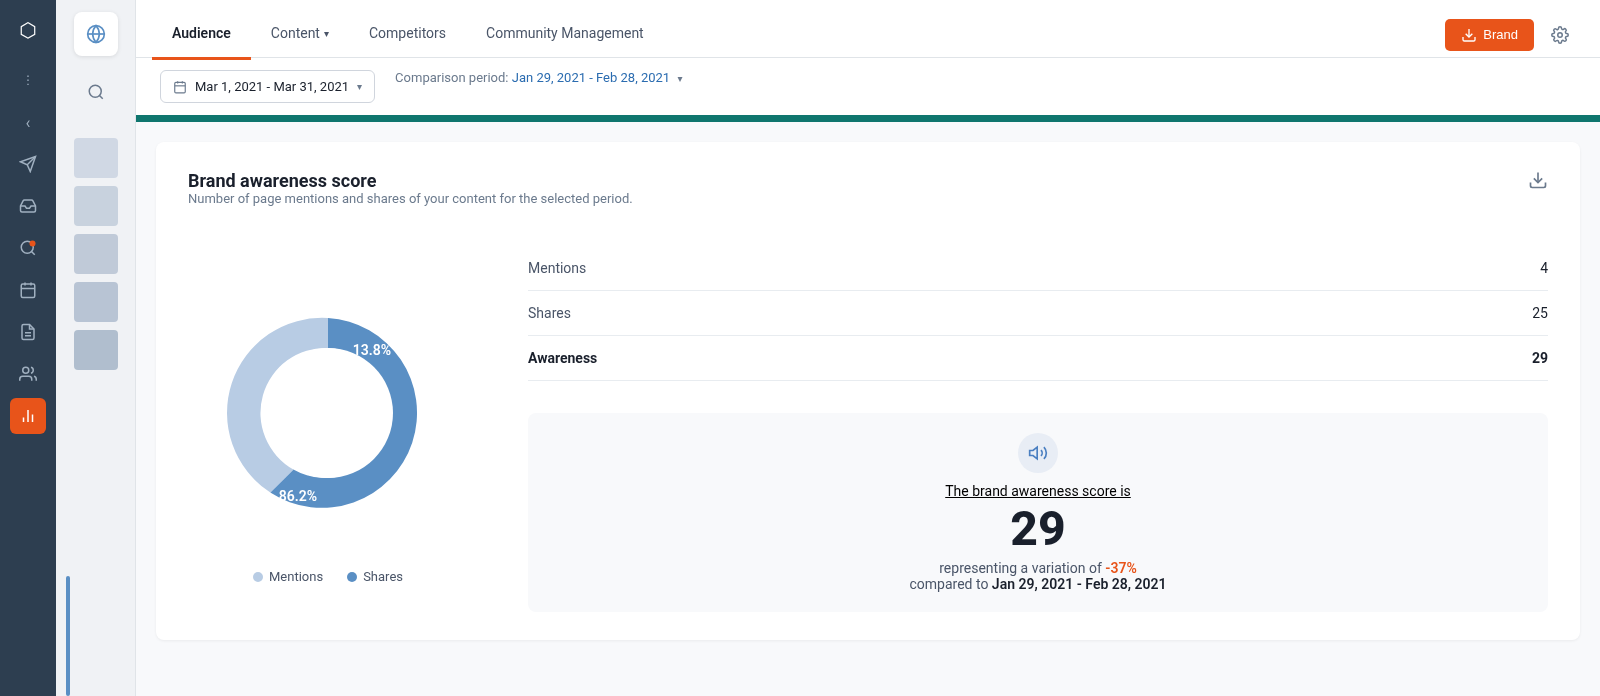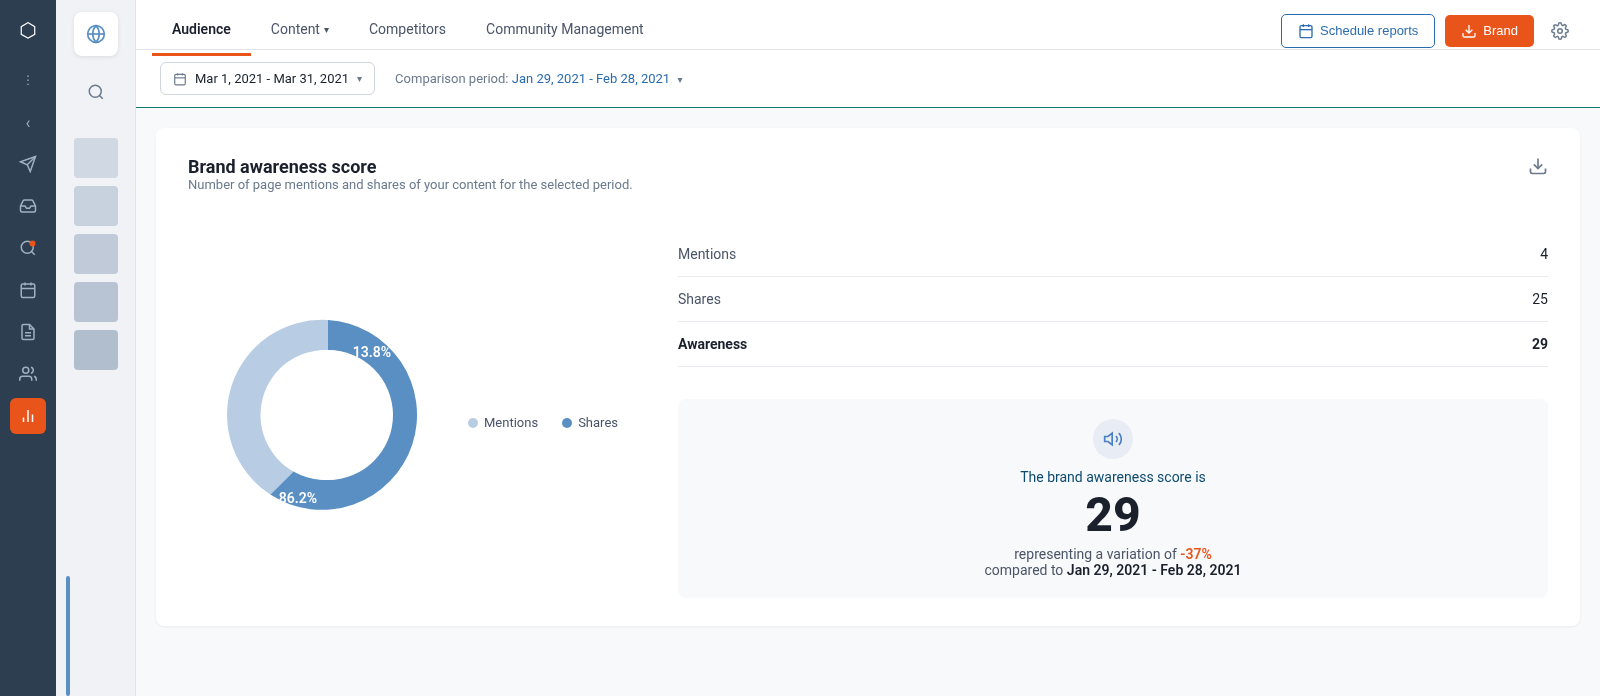--- a/index.html
+++ b/index.html
@@ -65,21 +65,21 @@
       overflow: hidden;
     }
 
     
     .topnav {
       background: white;
       border-bottom: 1px solid #e0e4e8;
       display: flex;
       align-items: center;
       padding: 12px 24px 0 16px;
-      height: 50px;
+      height: 58px;
       flex-shrink: 0;
     }
     .topnav-tabs {
       display: flex;
       align-items: center;
       gap: 0;
       flex: 1;
     }
     .nav-tab {
       padding: 0 20px;
@@ -140,23 +140,22 @@
       background: none;
       border: none;
       cursor: pointer;
       color: #6b7a8d;
       font-size: 16px;
     }
 
     
     .filterbar {
       background: white;
-      border-bottom: 1px solid #0f766e;
-      display: flex;
-      align-items: center;
+      border-bottom: 7px solid #0f766e;
+      display: flex;
       padding: 12px 24px;
       gap: 20px;
       flex-shrink: 0;
     }
     .date-picker {
       display: flex;
       align-items: center;
       gap: 8px;
       padding: 8px 12px;
       border: 1px solid #d0d5dd;
@@ -265,22 +264,23 @@
       border-radius: 50%;
       display: flex;
       align-items: center;
       justify-content: center;
       margin-bottom: 10px;
       font-size: 18px;
       color: #4a7fc1;
     }
     .awareness-desc {
       font-size: 14px;
-      color: #0c4a6e;
+      color: #000000;
       margin-bottom: 4px;
+      text-decoration: underline;
     }
     .awareness-number {
       font-size: 48px;
       font-weight: 800;
       color: #1a202c;
       line-height: 1.1;
       margin-bottom: 4px;
     }
     .awareness-variation {
       font-size: 14px;
@@ -437,29 +437,20 @@
         <span class="chevron">▾</span>
       </div>
       <div class="nav-tab">
         <span>Competitors</span>
       </div>
       <div class="nav-tab">
         <span>Community Management</span>
       </div>
     </div>
     <div class="topnav-actions">
-      <button class="btn-schedule">
-        <svg width="16" height="16" viewBox="0 0 24 24" fill="none" stroke="currentColor" stroke-width="2">
-            <rect x="3" y="4" width="18" height="18" rx="2"></rect>
-            <line x1="16" y1="2" x2="16" y2="6"></line>
-            <line x1="8" y1="2" x2="8" y2="6"></line>
-            <line x1="3" y1="10" x2="21" y2="10"></line>
-          </svg>
-        <span>Schedule reports</span>
-      </button>
       <button class="btn-export">
         <svg width="16" height="16" viewBox="0 0 24 24" fill="none" stroke="currentColor" stroke-width="2">
             <path d="M21 15v4a2 2 0 01-2 2H5a2 2 0 01-2-2v-4"></path>
             <polyline points="7 10 12 15 17 10"></polyline>
             <line x1="12" y1="15" x2="12" y2="3"></line>
           </svg>
         <span>Brand</span>
       </button>
       <button class="btn-gear">
         <svg width="18" height="18" viewBox="0 0 24 24" fill="none" stroke="currentColor" stroke-width="2">
@@ -499,21 +490,21 @@
           <svg width="20" height="20" viewBox="0 0 24 24" fill="none" stroke="currentColor" stroke-width="2">
               <path d="M21 15v4a2 2 0 01-2 2H5a2 2 0 01-2-2v-4"></path>
               <polyline points="7 10 12 15 17 10"></polyline>
               <line x1="12" y1="15" x2="12" y2="3"></line>
             </svg>
         </div>
       </div>
 
       <div class="chart-stats-row">
 
-        <div style="display: flex; flex-direction: row; align-items: center;">
+        <div style="display: flex; flex-direction: column; align-items: center;">
           <div class="donut-container">
             <svg class="donut-svg" viewBox="0 0 280 280" xmlns="http://www.w3.org/2000/svg">
 
               <path d="
                 M 140 45
                 A 95 95 0 1 1 82.3 219.5
                 L 105.4 196.5
                 A 65 65 0 1 0 140 75
                 Z
               " fill="#5a8fc4"></path>

